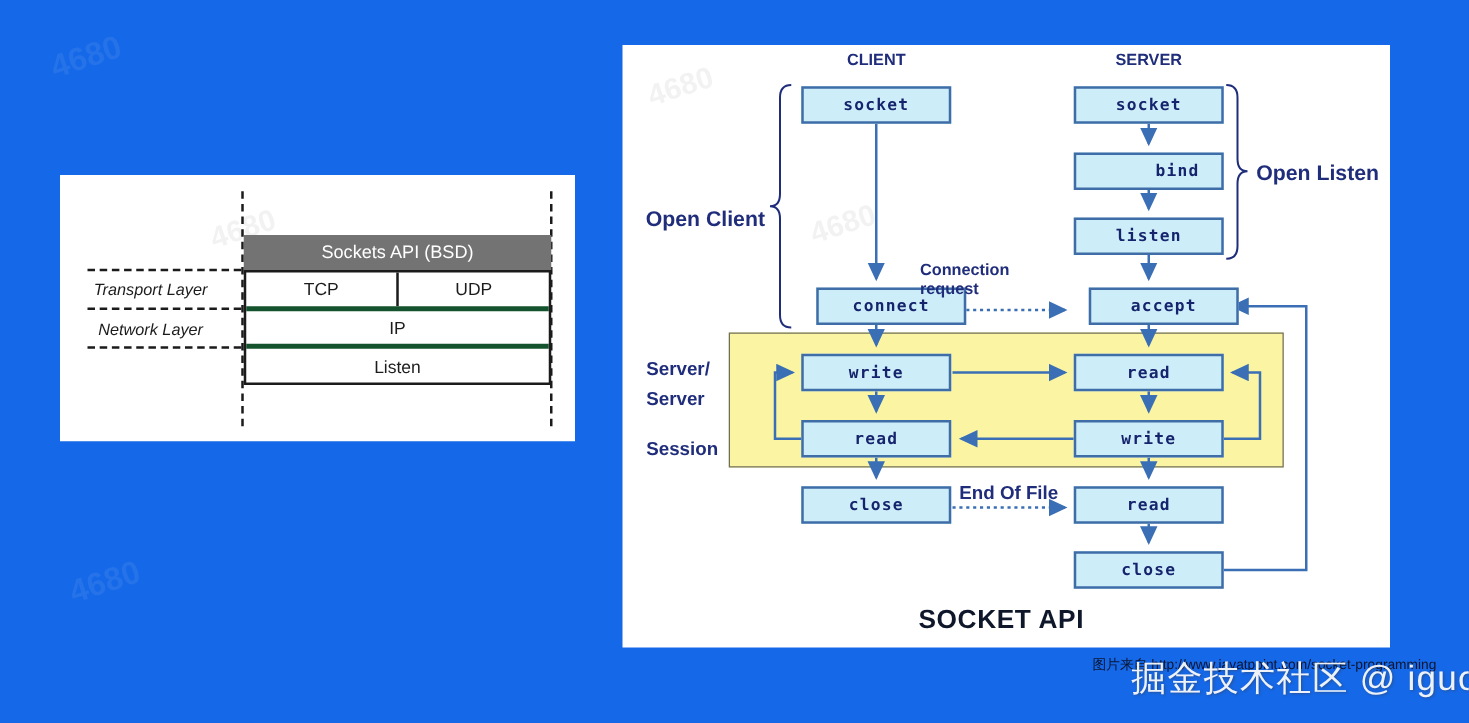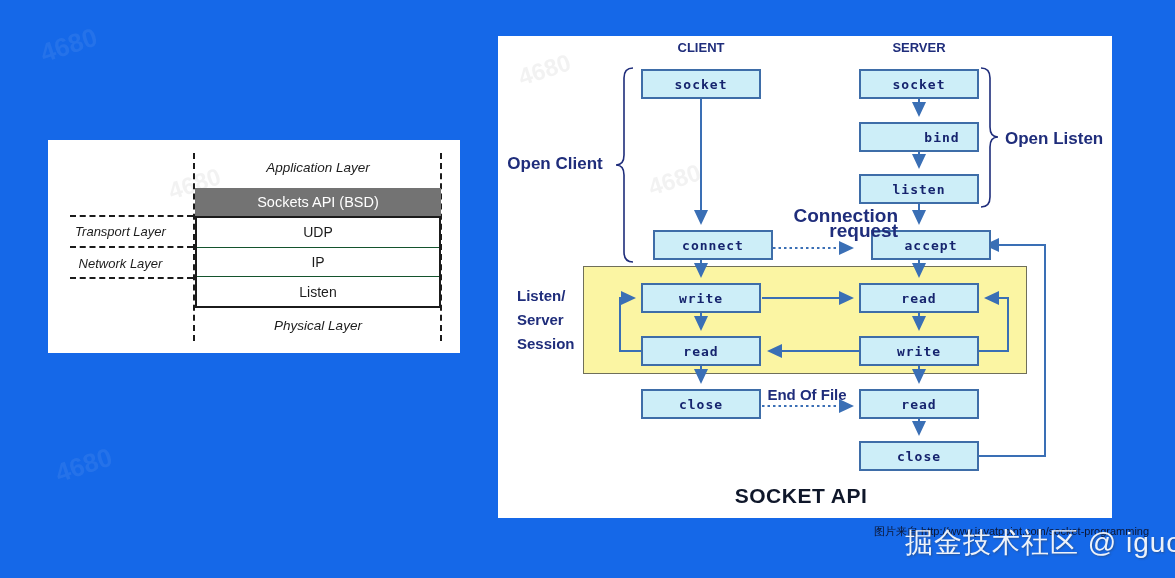--- a/index.html
+++ b/index.html
@@ -24,21 +24,21 @@
     font-style:italic; font-size:13.5px; color:#1c1c1c; }
   .app-layer-label { top:20px; }
   .phys-layer-label { top:178px; }
   .black-bar { position:absolute; left:147px; top:48px; width:246px; height:28px;
     background:#737373; color:#ffffff; display:flex; align-items:center; justify-content:center;
     font-size:14.5px; }
   .stack-table { position:absolute; left:147px; top:76px; width:246px; height:92px;
     border:2px solid #1b1b1b; display:flex; flex-direction:column; }
   .stack-row { flex:1; display:flex; align-items:center; justify-content:center;
     font-size:14px; color:#1c1c1c; }
-  .stack-row + .stack-row { border-top:1px solid #14532d; }
+  .stack-row + .stack-row { border-top:4px solid #14532d; }
   .stack-row .cell { flex:1; height:100%; display:flex; align-items:center; justify-content:center; }
   .stack-row .cell.first { border-right:2px solid #1b1b1b; }
   .side-label { position:absolute; left:6px; width:133px; text-align:center;
     font-style:italic; font-size:13px; color:#1c1c1c; }
   .side-label.transport { top:84px; }
   .side-label.network { top:116px; }
 
   
   .flow-panel { position:absolute; left:498px; top:36px; width:614px; height:482px; background:#ffffff; }
   .session-box { position:absolute; left:85px; top:230px; width:444px; height:108px;
@@ -49,24 +49,24 @@
     font-family:"DejaVu Sans Mono", monospace; font-weight:bold; font-size:13px;
     color:#16246E; letter-spacing:1px; }
   .c-col { left:143px; } .s-col { left:361px; }
   .y-socket { top:33px; } .y-bind { top:86px;padding-left:46px; } .y-listen { top:138px; }
   .y-row4 { top:194px;margin-left:12px; } .y-row5 { top:247px; } .y-row6 { top:300px; }
   .y-row7 { top:353px; } .y-row8 { top:405px; }
   .col-title { position:absolute; top:4px; width:160px; text-align:center;
     font-size:13px; font-weight:bold; color:#1F2D7B; }
   .col-title.client { left:123px; } .col-title.server { left:341px; }
   .navy { color:#1F2D7B; font-weight:bold; }
-  .open-client { position:absolute; left:0px; top:118px; width:114px; text-align:center; font-size:17px; }
+  .open-client { position:absolute; left:0px; top:130px; width:114px; text-align:right; font-size:17px; }
   .open-listen { position:absolute; left:507px; top:93px; width:107px; text-align:left; font-size:17px; }
-  .conn-request { position:absolute; left:250px; top:172px; width:150px; text-align:right;
-    font-size:19px; line-height:15px; }
+  .conn-request { position:absolute; left:238px; top:172px; width:150px; text-align:left;
+    font-size:13px; line-height:15px; }
   .session-label { position:absolute; left:19px; top:248px; width:70px; text-align:left;
     font-size:15px; line-height:24px; }
   .end-of-file { position:absolute; left:234px; top:350px; width:150px; text-align:center; font-size:15px; }
   .flow-title { position:absolute; left:173px; top:448px; width:260px; text-align:center;
     font-size:21px; font-weight:bold; color:#0f172a; letter-spacing:0.5px; }
 
   
   .source-text { position:absolute; left:874px; top:524px; font-size:11px; color:#0d1530; }
   .big-watermark { position:absolute; left:905px; top:524px; font-size:28px;
     color:rgba(255,255,255,0.92); letter-spacing:1px;
@@ -80,33 +80,32 @@
   <span class="faintmark on-blue" style="left:40px; top:30px;">4680</span>
   <span class="faintmark on-blue" style="left:860px; top:160px;">4680</span>
   <span class="faintmark on-blue" style="left:55px; top:450px;">4680</span>
 
   <section class="left-panel">
     <span class="faintmark on-white" style="left:120px; top:30px;">4680</span>
 
     <div class="dash-v v1"></div>
     <div class="dash-v v2"></div>
 
-    <div class="app-layer-label">Application Layer</div>
 
     <div class="black-bar">Sockets API (BSD)</div>
 
     <div class="stack-table">
       <div class="stack-row">
+        <div class="cell first">TCP</div>
         <div class="cell">UDP</div>
       </div>
       <div class="stack-row">IP</div>
       <div class="stack-row">Listen</div>
     </div>
 
-    <div class="phys-layer-label">Physical Layer</div>
 
     <div class="side-label transport">Transport Layer</div>
     <div class="side-label network">Network Layer</div>
 
     <div class="dash-h" style="top:75px;"></div>
     <div class="dash-h" style="top:106px;"></div>
     <div class="dash-h" style="top:137px;"></div>
   </section>
 
   <section class="flow-panel">
@@ -177,23 +176,23 @@
 
     <div class="open-client navy">Open Client</div>
     <div class="open-listen navy">Open Listen</div>
 
     <div class="conn-request navy">
       <span style="display:block;">Connection</span>
       <span style="display:block;">request</span>
     </div>
 
     <div class="session-label navy">
-      <span style="display:block;">Listen/</span>
+      <span style="display:block;">Server/</span>
       <span style="display:block;">Server</span>
-      <span style="display:block;">Session</span>
+      <span style="display:block;margin-top:16px;">Session</span>
     </div>
 
     <div class="end-of-file navy">End Of File</div>
 
     <div class="flow-title">SOCKET API</div>
   </section>
 
   <div class="source-text">图片来自 http://www.javatpoint.com/socket-programming</div>
   <div class="big-watermark">掘金技术社区 @ iguo</div>
 

